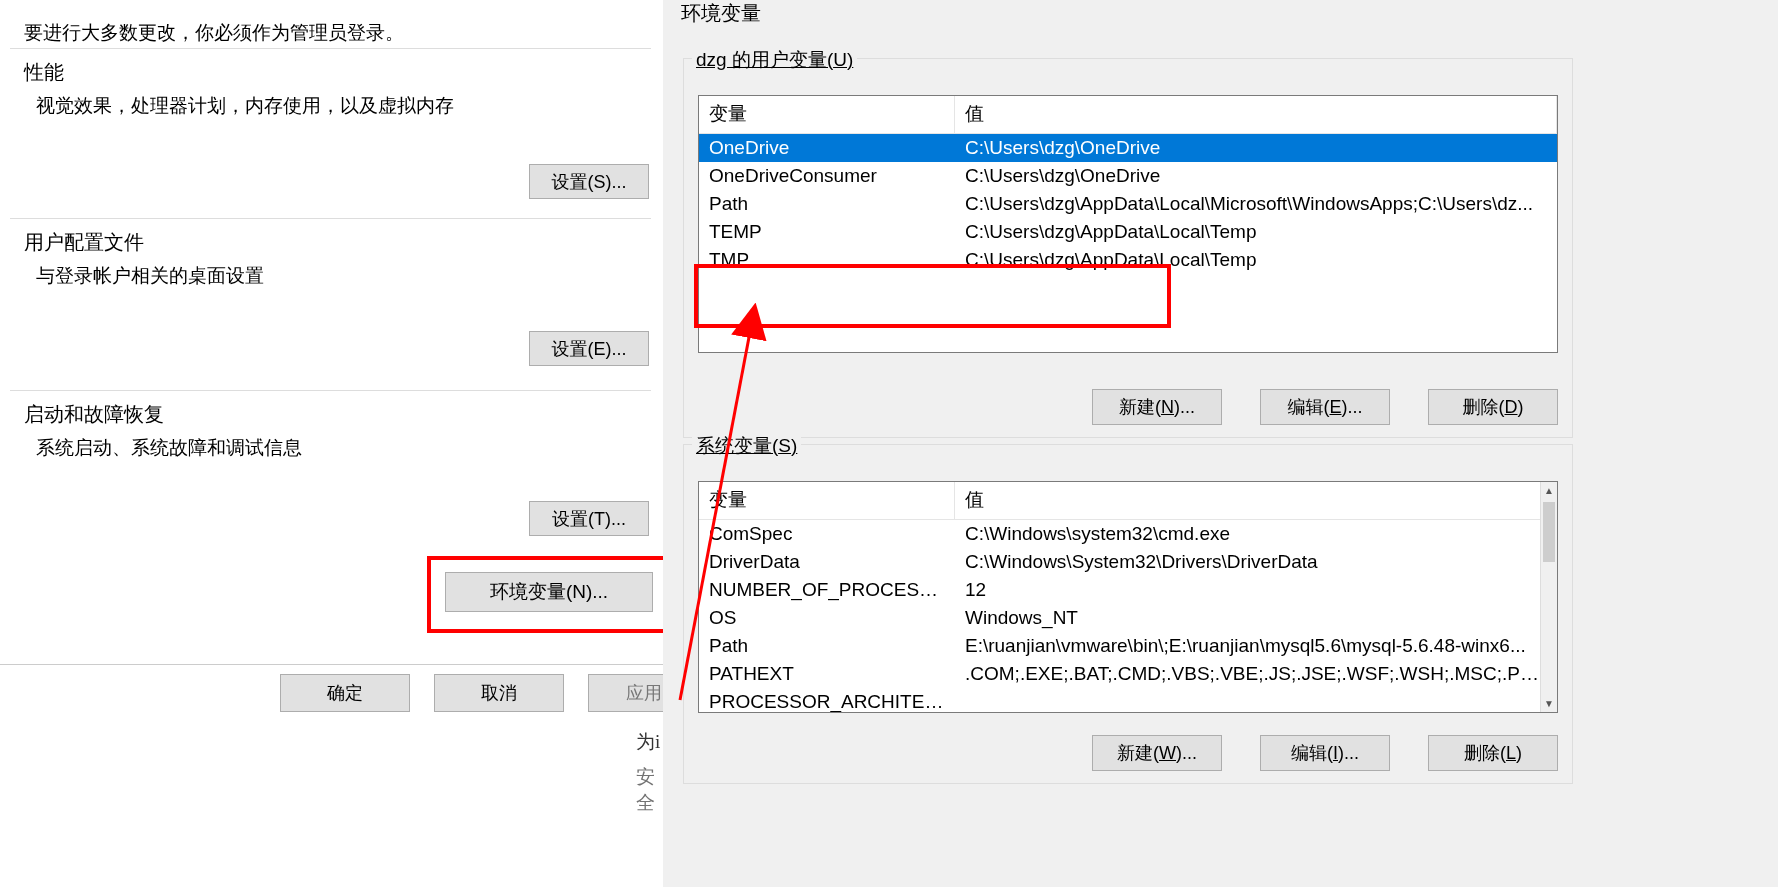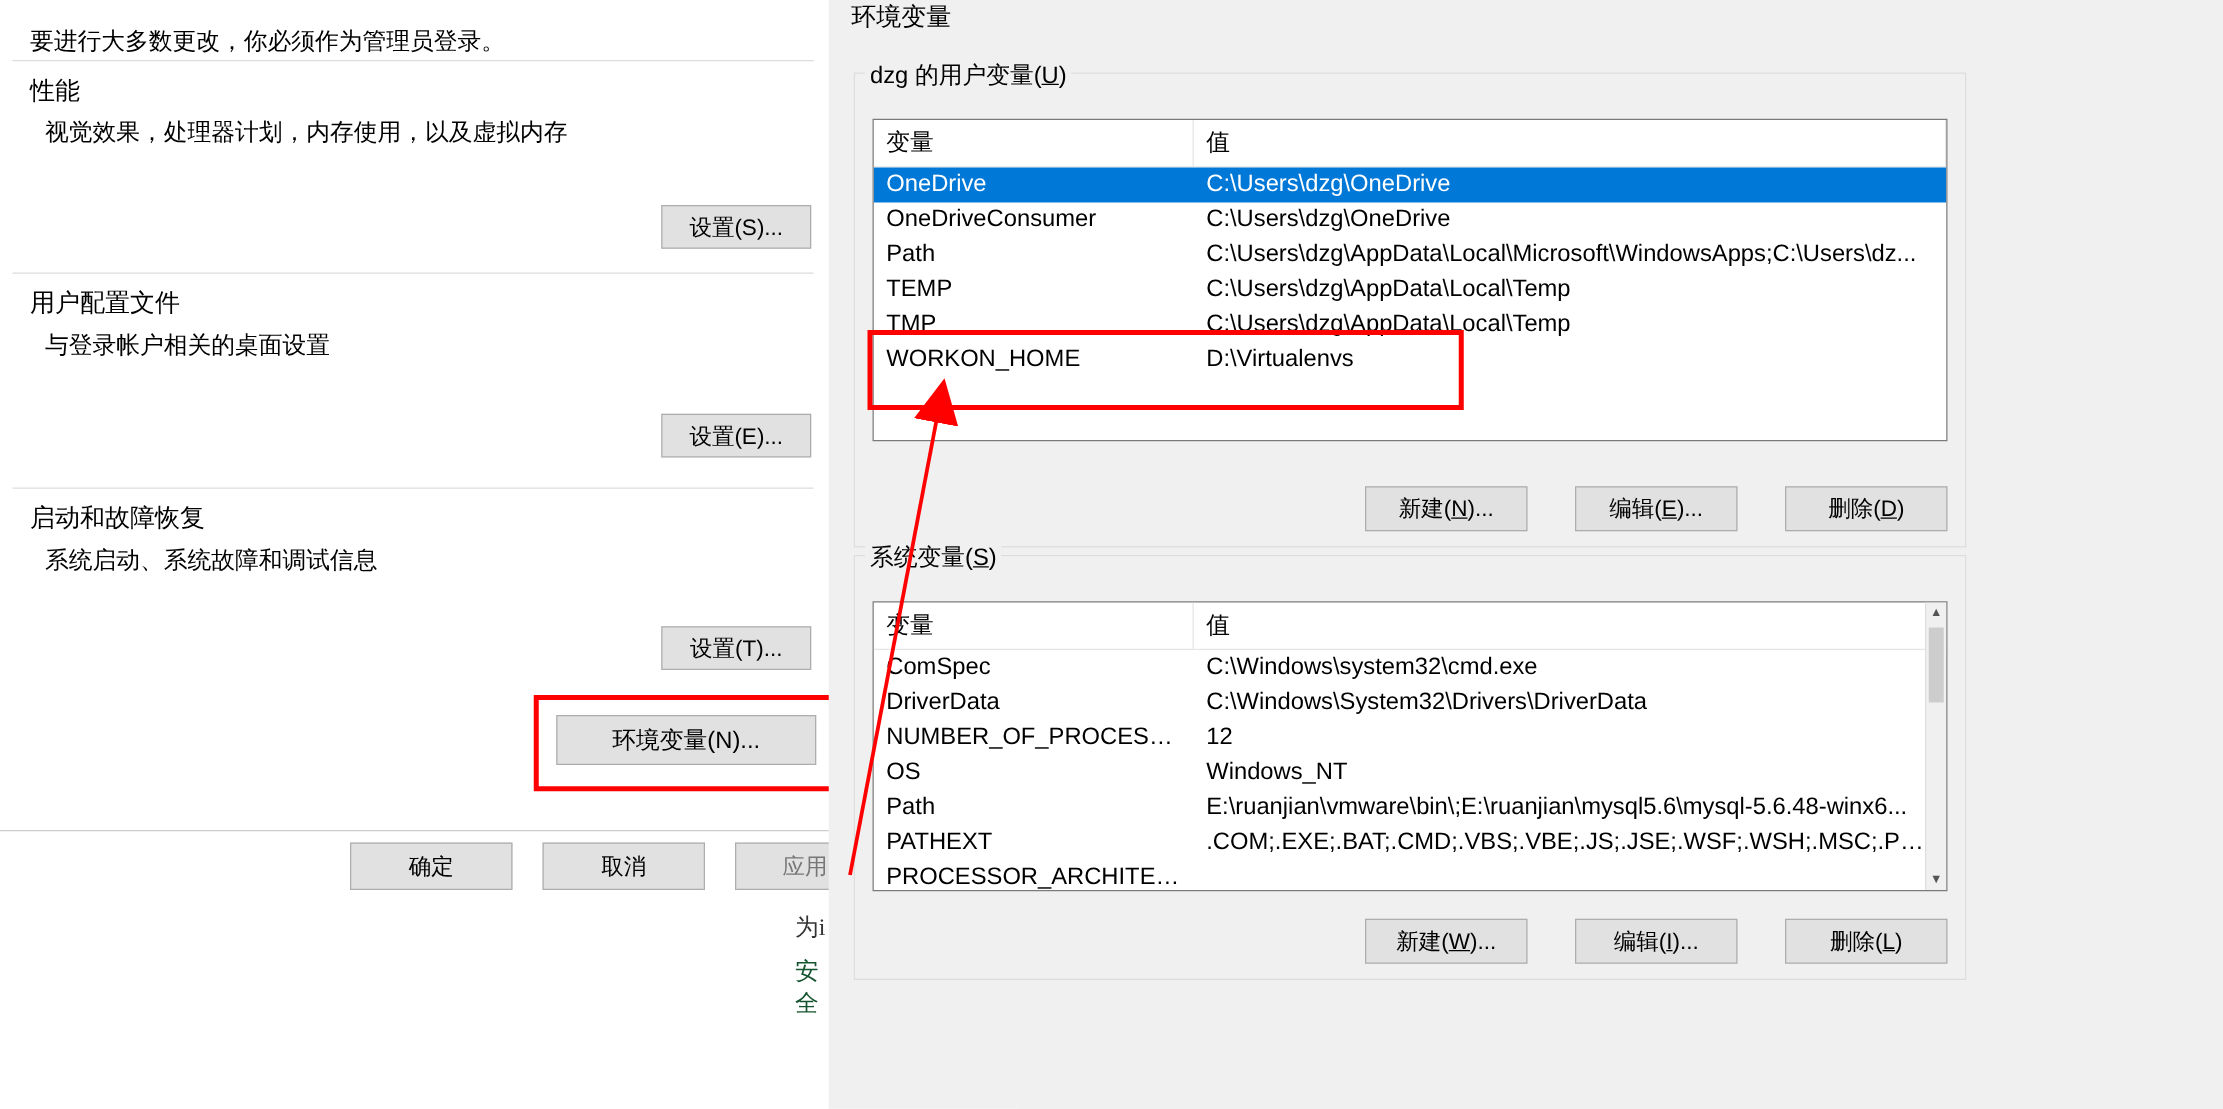--- a/index.html
+++ b/index.html
@@ -35,32 +35,32 @@
     border: 4px solid #ff0000; pointer-events: none;
   }
 
   .left-sep { position: absolute; left: 0; top: 664px; width: 663px; height: 1px; background: #ccc; }
 
   .bottom-btns { position: absolute; left: 280px; top: 674px; display: flex; gap: 24px; }
   .bottom-btns .btn { width: 130px; height: 38px; }
   .btn.disabled { color: #777; }
 
   .partial1 { position: absolute; left: 636px; top: 729px; color:#333; font-size:19px;font-family:Liberation Serif, serif; }
-  .partial2 { position: absolute; left: 636px; top: 764px; color:#14532d; font-size:19px; }
+  .partial2 { position: absolute; left: 636px; top: 764px; color:#737373; font-size:19px; }
 
   
   .right-panel {
     position: absolute; left: 663px; top: 0; right: 0; height: 887px; background: #f0f0f0;
   }
   .env-title { position: absolute; left: 18px; top: 0px; font-size: 20px; background:#f0f0f0; }
 
   .fieldset { position: absolute; border: 1px solid #ddd; background:#f0f0f0; }
   .user-field { left: 20px; top: 58px; width: 890px; height: 380px; }
   .sys-field { left: 20px; top: 444px; width: 890px; height: 340px; }
-  .legend { position: absolute; left: 8px; top: -12px; background:#f0f0f0; padding: 0 4px; font-size: 19px; }
+  .legend { position: absolute; left: 8px; top: -12px; background:#f0f0f0; padding: 0 4px; font-size: 19px; text-decoration: underline; }
 
   .listbox {
     position: absolute; left: 14px; top: 36px; right: 14px; height: 258px;
     background: #fff; border: 1px solid #7a7a7a; overflow: hidden;
   }
   .sys-field .listbox { height: 232px; }
 
   .list-header { display: flex; border-bottom: 1px solid #e5e5e5; }
   .list-header .col { padding: 5px 10px 6px 10px; font-size: 19px; border-right: 1px solid #e5e5e5; }
   .col.var { width: 256px; }
@@ -154,24 +154,20 @@
           <div class="cell var">Path</div>
           <div class="cell val">C:\Users\dzg\AppData\Local\Microsoft\WindowsApps;C:\Users\dz...</div>
         </div>
         <div class="row">
           <div class="cell var">TEMP</div>
           <div class="cell val">C:\Users\dzg\AppData\Local\Temp</div>
         </div>
         <div class="row">
           <div class="cell var">TMP</div>
           <div class="cell val">C:\Users\dzg\AppData\Local\Temp</div>
-        </div>
-        <div class="row">
-          <div class="cell var">WORKON_HOME</div>
-          <div class="cell val">D:\Virtualenvs</div>
         </div>
       </div>
     <div class="btn-row">
       <div class="btn">
           <span>新建(</span>
           <u>N</u>
           <span>)...</span>
         </div>
       <div class="btn">
           <span>编辑(</span>

